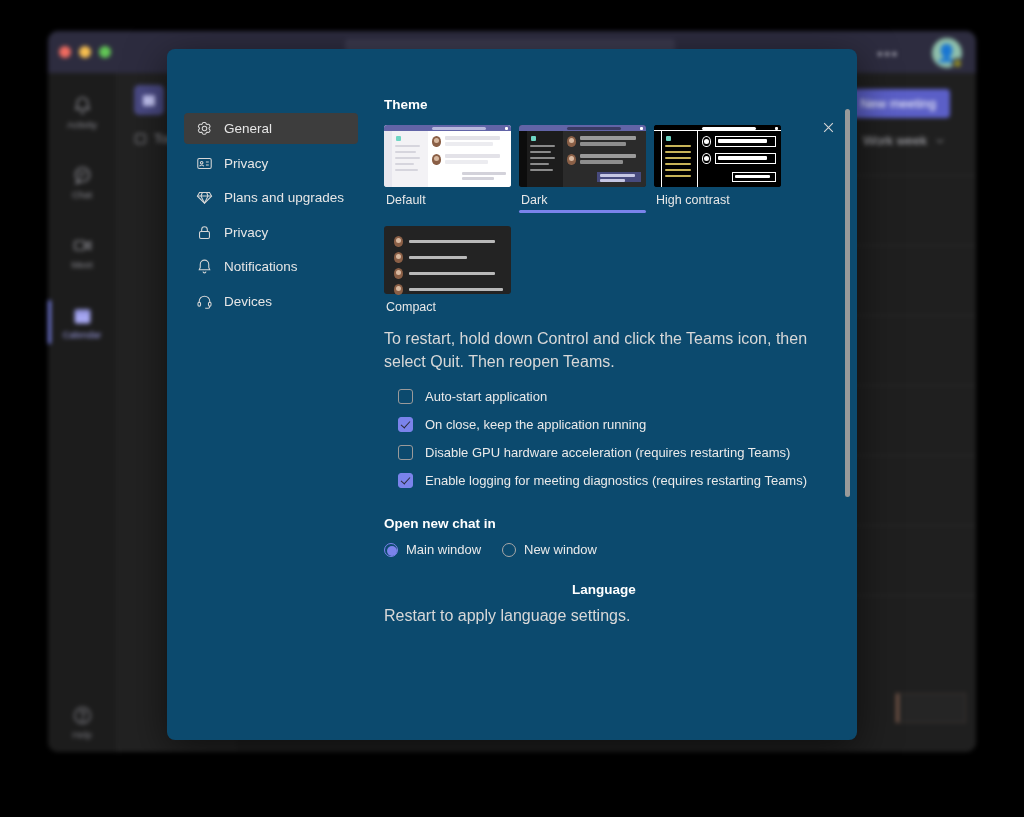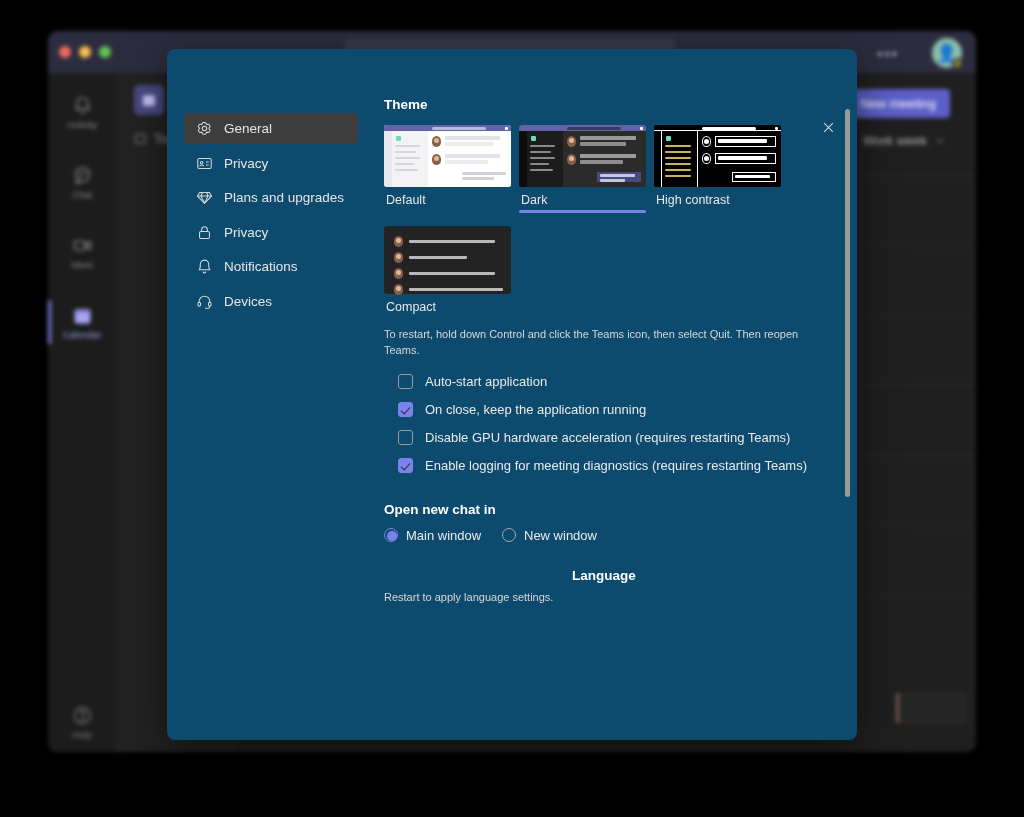--- a/index.html
+++ b/index.html
@@ -200,21 +200,21 @@
   
   .dthumb { width: 127px; height: 68px; border-radius: 3px; background:#232323; position:relative; padding: 10px 10px 0 14px; }
   .drow { display:flex; align-items:flex-start; gap:6px; }
   .dav { width:9px;height:11px;border-radius:50% 50% 45% 45%;background:#8a5f46;flex:none;}
   .dav i { display:block;width:5px;height:5px;border-radius:50%;background:#d8b9a0;margin:2px auto 0;}
   .dlines span { display:block;height:3px;background:#b9b9b9;border-radius:1px;margin-bottom:3px;}
   .dsend { position:absolute; right:26px; bottom:8px; width:46px; }
   .dsend .bg { position:absolute; right:-8px; top:-2px; width:46px; height:14px; background:#3a3a52; border-radius:2px; }
   .dsend span { display:block;height:3px;background:#c9c9d8;border-radius:1px;margin-bottom:3px;position:relative;}
 
-  .app-desc { font-size: 11px; color: #d8d8d8; line-height: 1.45; margin-top: 9px; width: 432px; }
+  .app-desc { font-size: 16px; color: #d8d8d8; line-height: 1.45; margin-top: 9px; width: 432px; }
 
   .checkrow { display:flex; align-items:center; gap: 12px; height: 28px; padding-left: 14px; }
   .cbox { width: 15px; height: 15px; border-radius: 3px; border: 1.5px solid #9a9a9a; flex:none; position: relative; background: transparent; }
   .cbox.on { background: #7b83eb; border-color: #7b83eb; }
   .cbox.on::after {
     content:''; position:absolute; left:4.3px; top:1.2px; width:4px; height:8px;
     border: solid #2b2b3a; border-width: 0 1.8px 1.8px 0; transform: rotate(42deg);
   }
   .cbox-lbl { font-size: 13px; color: #eaeaea; }
 

